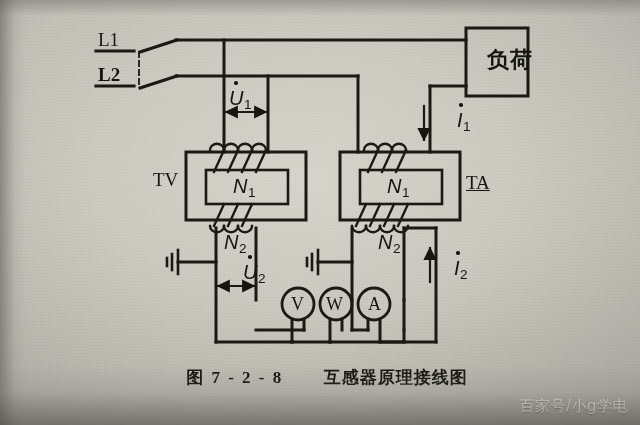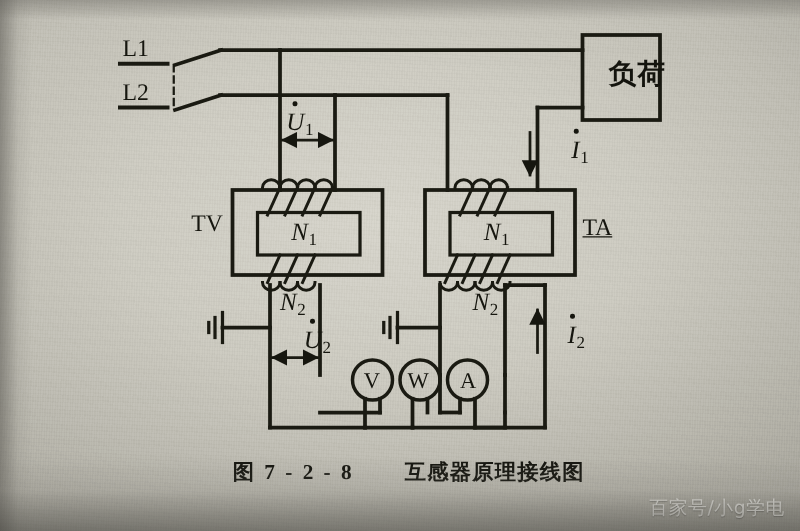--- a/index.html
+++ b/index.html
@@ -67,21 +67,21 @@
     user-select: none;
   }
   .cjk {
     font-family: "DejaVu Sans", "Liberation Sans", sans-serif;
     font-weight: 700;
     color: #14140e;
     margin-left: 14px;
   }
   .ital {
     font-style: italic;
-    font-family: Liberation Serif, serif;
+    font-family: Liberation Sans, sans-serif;
   }
   .sub {
     font-size: 0.68em;
     font-style: normal;
     vertical-align: -0.32em;
     padding-left: 0.5px;
   }
   #caption {
     position: absolute;
     left: 0;
@@ -292,21 +292,21 @@
         <line x1="330" y1="342" x2="436" y2="342"></line>
         <line x1="292" y1="342" x2="330" y2="342"></line>
       </g>
 
     </g>
   </svg>
 
   <div class="txt" style="left:98px; top:30px; font-size:19px;">
     <span>L1</span>
   </div>
-  <div class="txt" style="left:98px; top:65px; font-size:19px;">
+  <div class="txt" style="left:98px; top:65px; font-size:19px;font-weight:bold;">
     <span>L2</span>
   </div>
 
   <div class="txt cjk" style="left:473px; top:49px; font-size:22px; letter-spacing:1px;">
     <span></span>
     <span>负荷</span>
   </div>
 
   <div class="txt" style="left:153px; top:170px; font-size:19px;">
     <span>TV</span>

